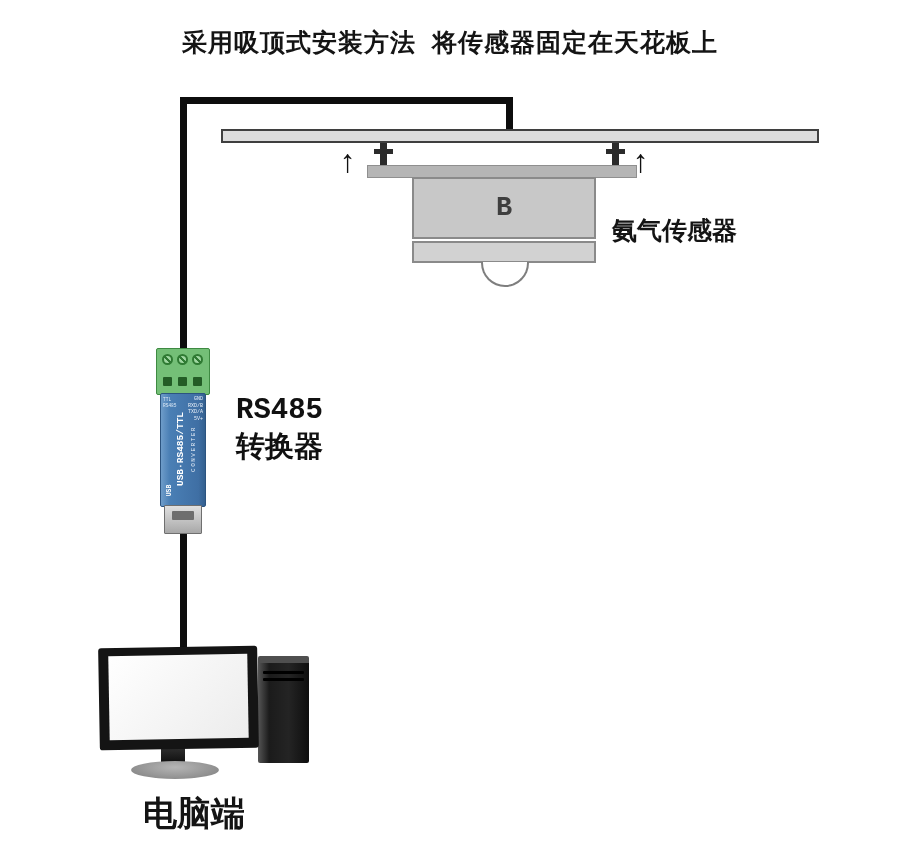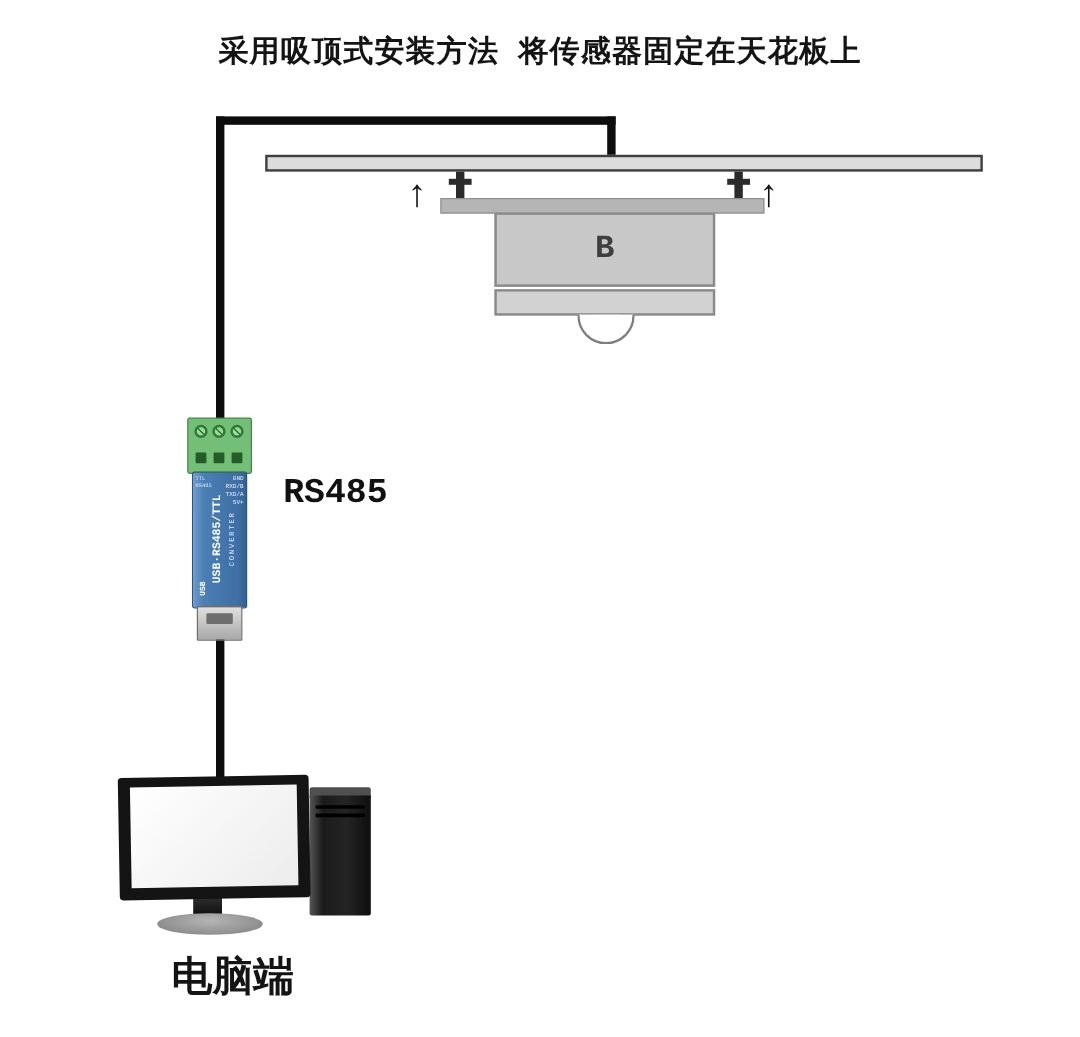--- a/index.html
+++ b/index.html
@@ -126,20 +126,21 @@
   <div class="bolt-cap" style="left:606px"></div>
   <div class="plate"></div>
   <div class="arrow" style="left:338px; top:146px">↑</div>
   <div class="arrow" style="left:631px; top:146px">↑</div>
 
   <div class="sensor-body">
     <span class="sensor-letter">B</span>
   </div>
   <div class="sensor-flange"></div>
   <div class="sensor-dome"></div>
+  <div class="sensor-label">氨气传感器</div>
 
   <div class="terminal">
     <div class="screw" style="left:5px"></div>
     <div class="screw" style="left:20px"></div>
     <div class="screw" style="left:35px"></div>
     <div class="hole" style="left:6px"></div>
     <div class="hole" style="left:21px"></div>
     <div class="hole" style="left:36px"></div>
   </div>
 
@@ -158,20 +159,21 @@
       <span>RS485</span>
     </div>
   </div>
 
   <div class="usb-plug">
     <div class="usb-slot"></div>
   </div>
 
   <div class="conv-label">
     <div>RS485</div>
+    <div>转换器</div>
   </div>
 
   <div class="neck"></div>
   <div class="base"></div>
   <div class="tower-top"></div>
   <div class="tower">
     <div class="vent vent-1"></div>
     <div class="vent vent-2"></div>
   </div>
   <div class="monitor">

